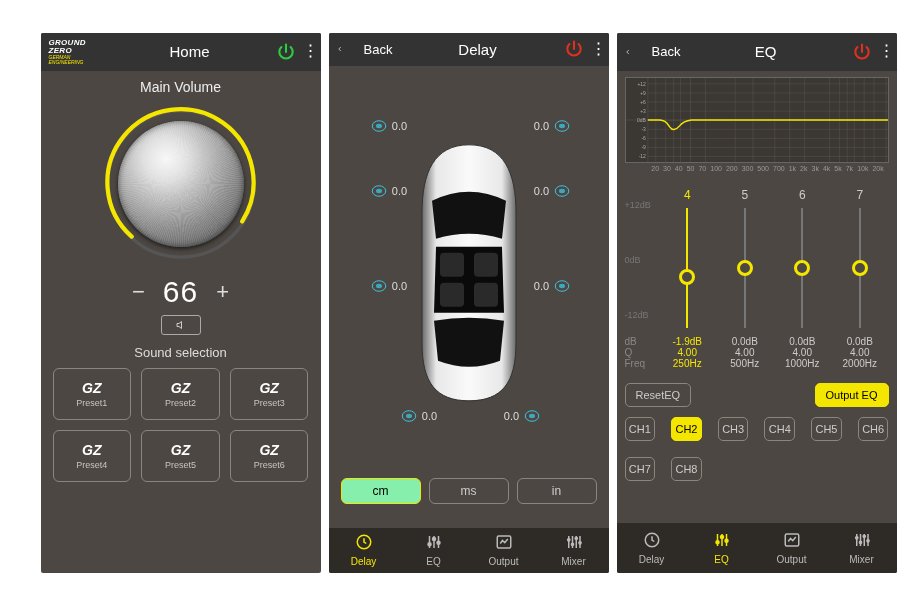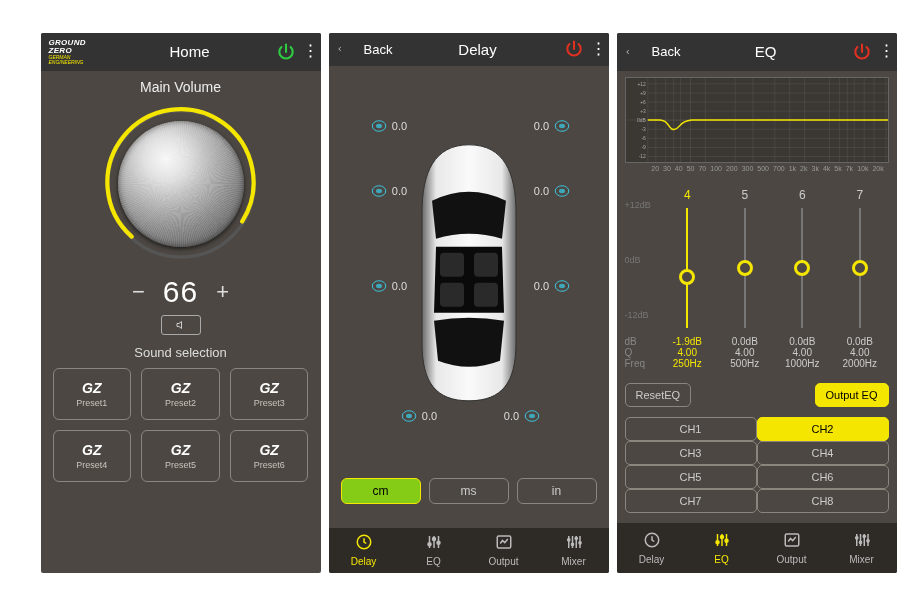--- a/index.html
+++ b/index.html
@@ -40,21 +40,21 @@
   .adv{ margin-top:14px; background:#f5e600; color:#fff; font-size:14px; padding:8px 24px; border-radius:18px; cursor:pointer;}
   
   .car-area{ position:relative; width:256px; height:400px; margin-top:6px;}
   .car-body{ position:absolute; left:50%; top:50%; transform:translate(-50%,-52%); width:110px; height:260px;}
   .speaker{ position:absolute; width:44px; display:flex; flex-direction:column; align-items:center; gap:2px;}
   .speaker .val{ font-size:11px; color:#ddd;}
   .spk-icon{ width:18px;height:16px;}
   .sL .spk-icon{transform:scaleX(1);} .sR .spk-icon{transform:scaleX(-1);}
   .unit-row{ display:flex; gap:8px; width:100%; }
   .unit-btn{ flex:1; height:26px; border:1px solid #8a857d; border-radius:6px; display:flex;align-items:center;justify-content:center; font-size:12px; color:#ccc; cursor:pointer;}
-  .unit-btn.active{ background:#84cc16; color:#000; border-color:#f5e600;}
+  .unit-btn.active{ background:#86efac; color:#000; border-color:#f5e600;}
   .tabbar{ height:50px; background:#2e2a26; display:flex; }
   .tab{ flex:1; display:flex; flex-direction:column; align-items:center; justify-content:center; gap:3px; font-size:10px; color:#bbb; cursor:pointer;}
   .tab.active{ color:#f5e600;}
   .tab svg{ width:18px;height:18px;}
   
   .eq-content{ padding:6px 8px 8px; }
   .eq-graph{ width:100%; height:86px; border:1px solid #666; background:#3b3733;}
   .eq-axis{ display:flex; gap:4px; font-size:7px; color:#999; margin-top:2px; padding-left:22px;}
   .eq-axis span{flex:0 0 auto;}
   .band-row{ display:flex; margin-top:16px; width:100%;}
@@ -67,21 +67,21 @@
   .band.active .slider{ background:#f5e600;}
   .thumb{ position:absolute; left:50%; transform:translate(-50%,-50%); width:16px;height:16px; border-radius:50%; border:3px solid #f5e600; background:#4c4742; cursor:pointer;}
   .param-table{ width:100%; margin-top:8px; font-size:10px;}
   .param-table .prow{ display:flex;}
   .param-table .plabel{ width:34px; color:#888;}
   .param-table .pcell{ flex:1; text-align:center; color:#ccc;}
   .param-table .pcell.active{ color:#f5e600;}
   .eq-btn-row{ display:flex; justify-content:space-between; width:100%; margin-top:14px;}
   .eq-small-btn{ border:1px solid #8a857d; border-radius:5px; padding:5px 10px; font-size:11px; color:#ccc; cursor:pointer;}
   .eq-small-btn.yellow{ background:#f5e600; color:#000; border-color:#f5e600;}
-  .ch-grid{ display:grid; grid-template-columns:repeat(2,1fr); gap:0; width:100%; margin-top:10px;}
+  .ch-grid{ display:grid; grid-template-columns:repeat(6,1fr); gap:16px; width:100%; margin-top:10px;}
   .ch-btn{ border:1px solid #8a857d; border-radius:5px; height:24px; display:flex;align-items:center;justify-content:center; font-size:11px; color:#ccc; cursor:pointer;}
   .ch-btn.active{ background:#f5e600; color:#000; border-color:#f5e600;}
 </style>
 </head>
 <body>
 
 <div class="row">
 
 <div class="phone">
   <div class="hdr">

